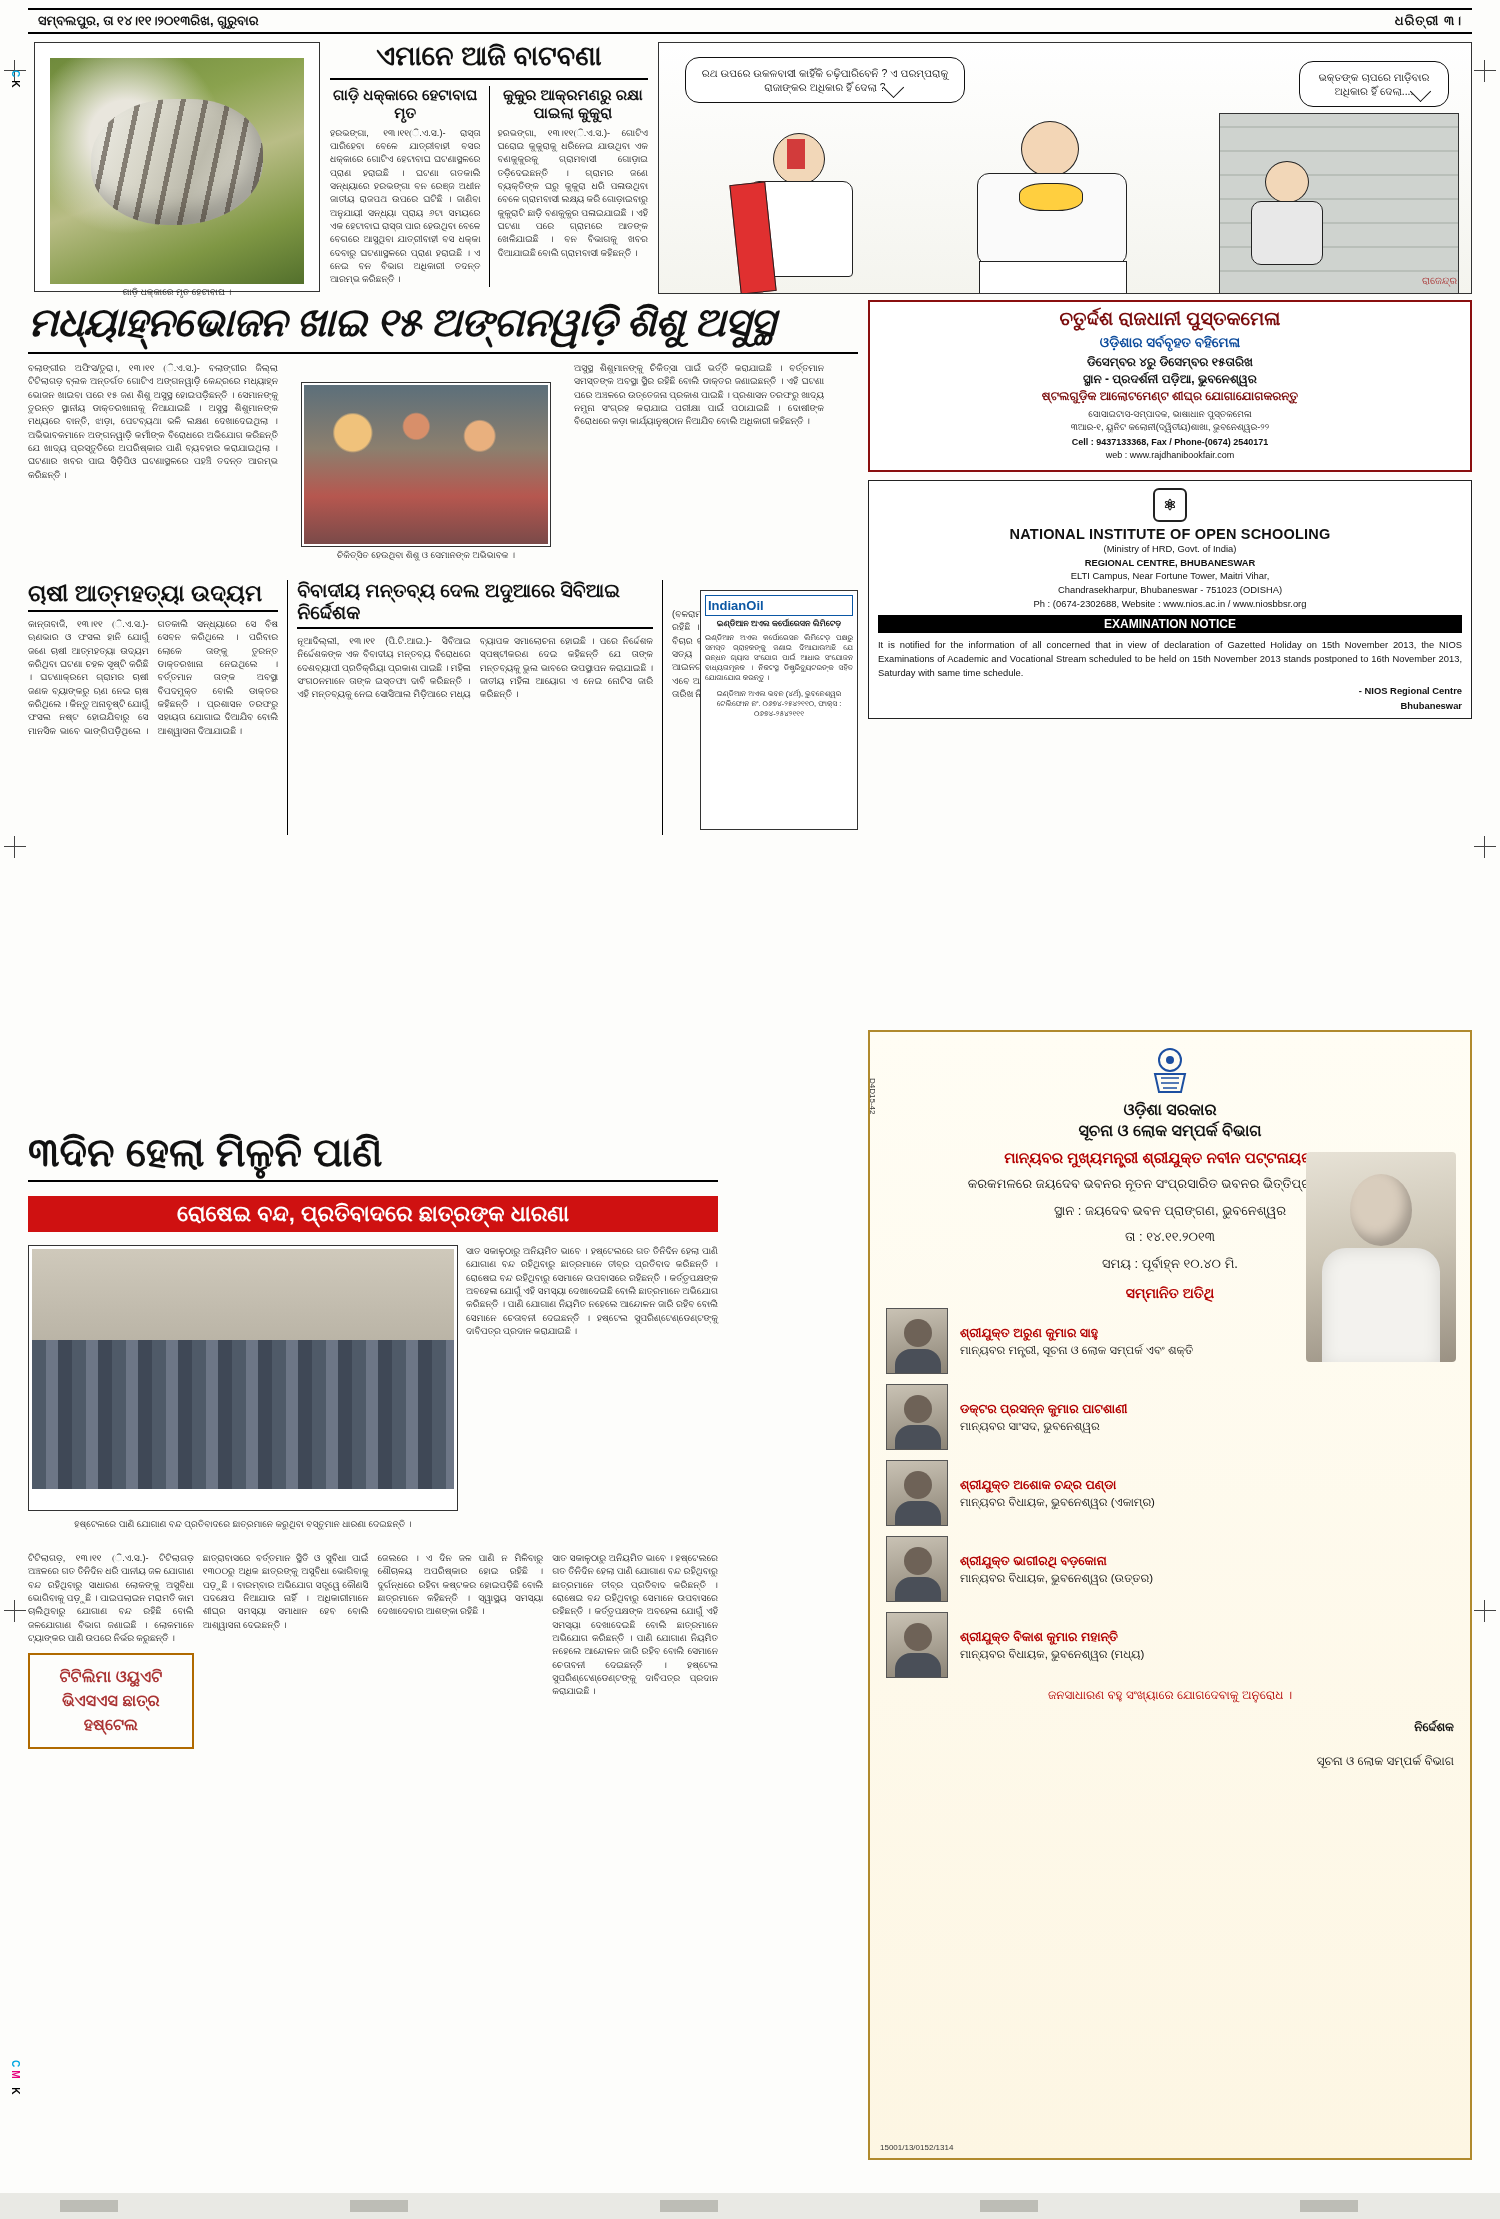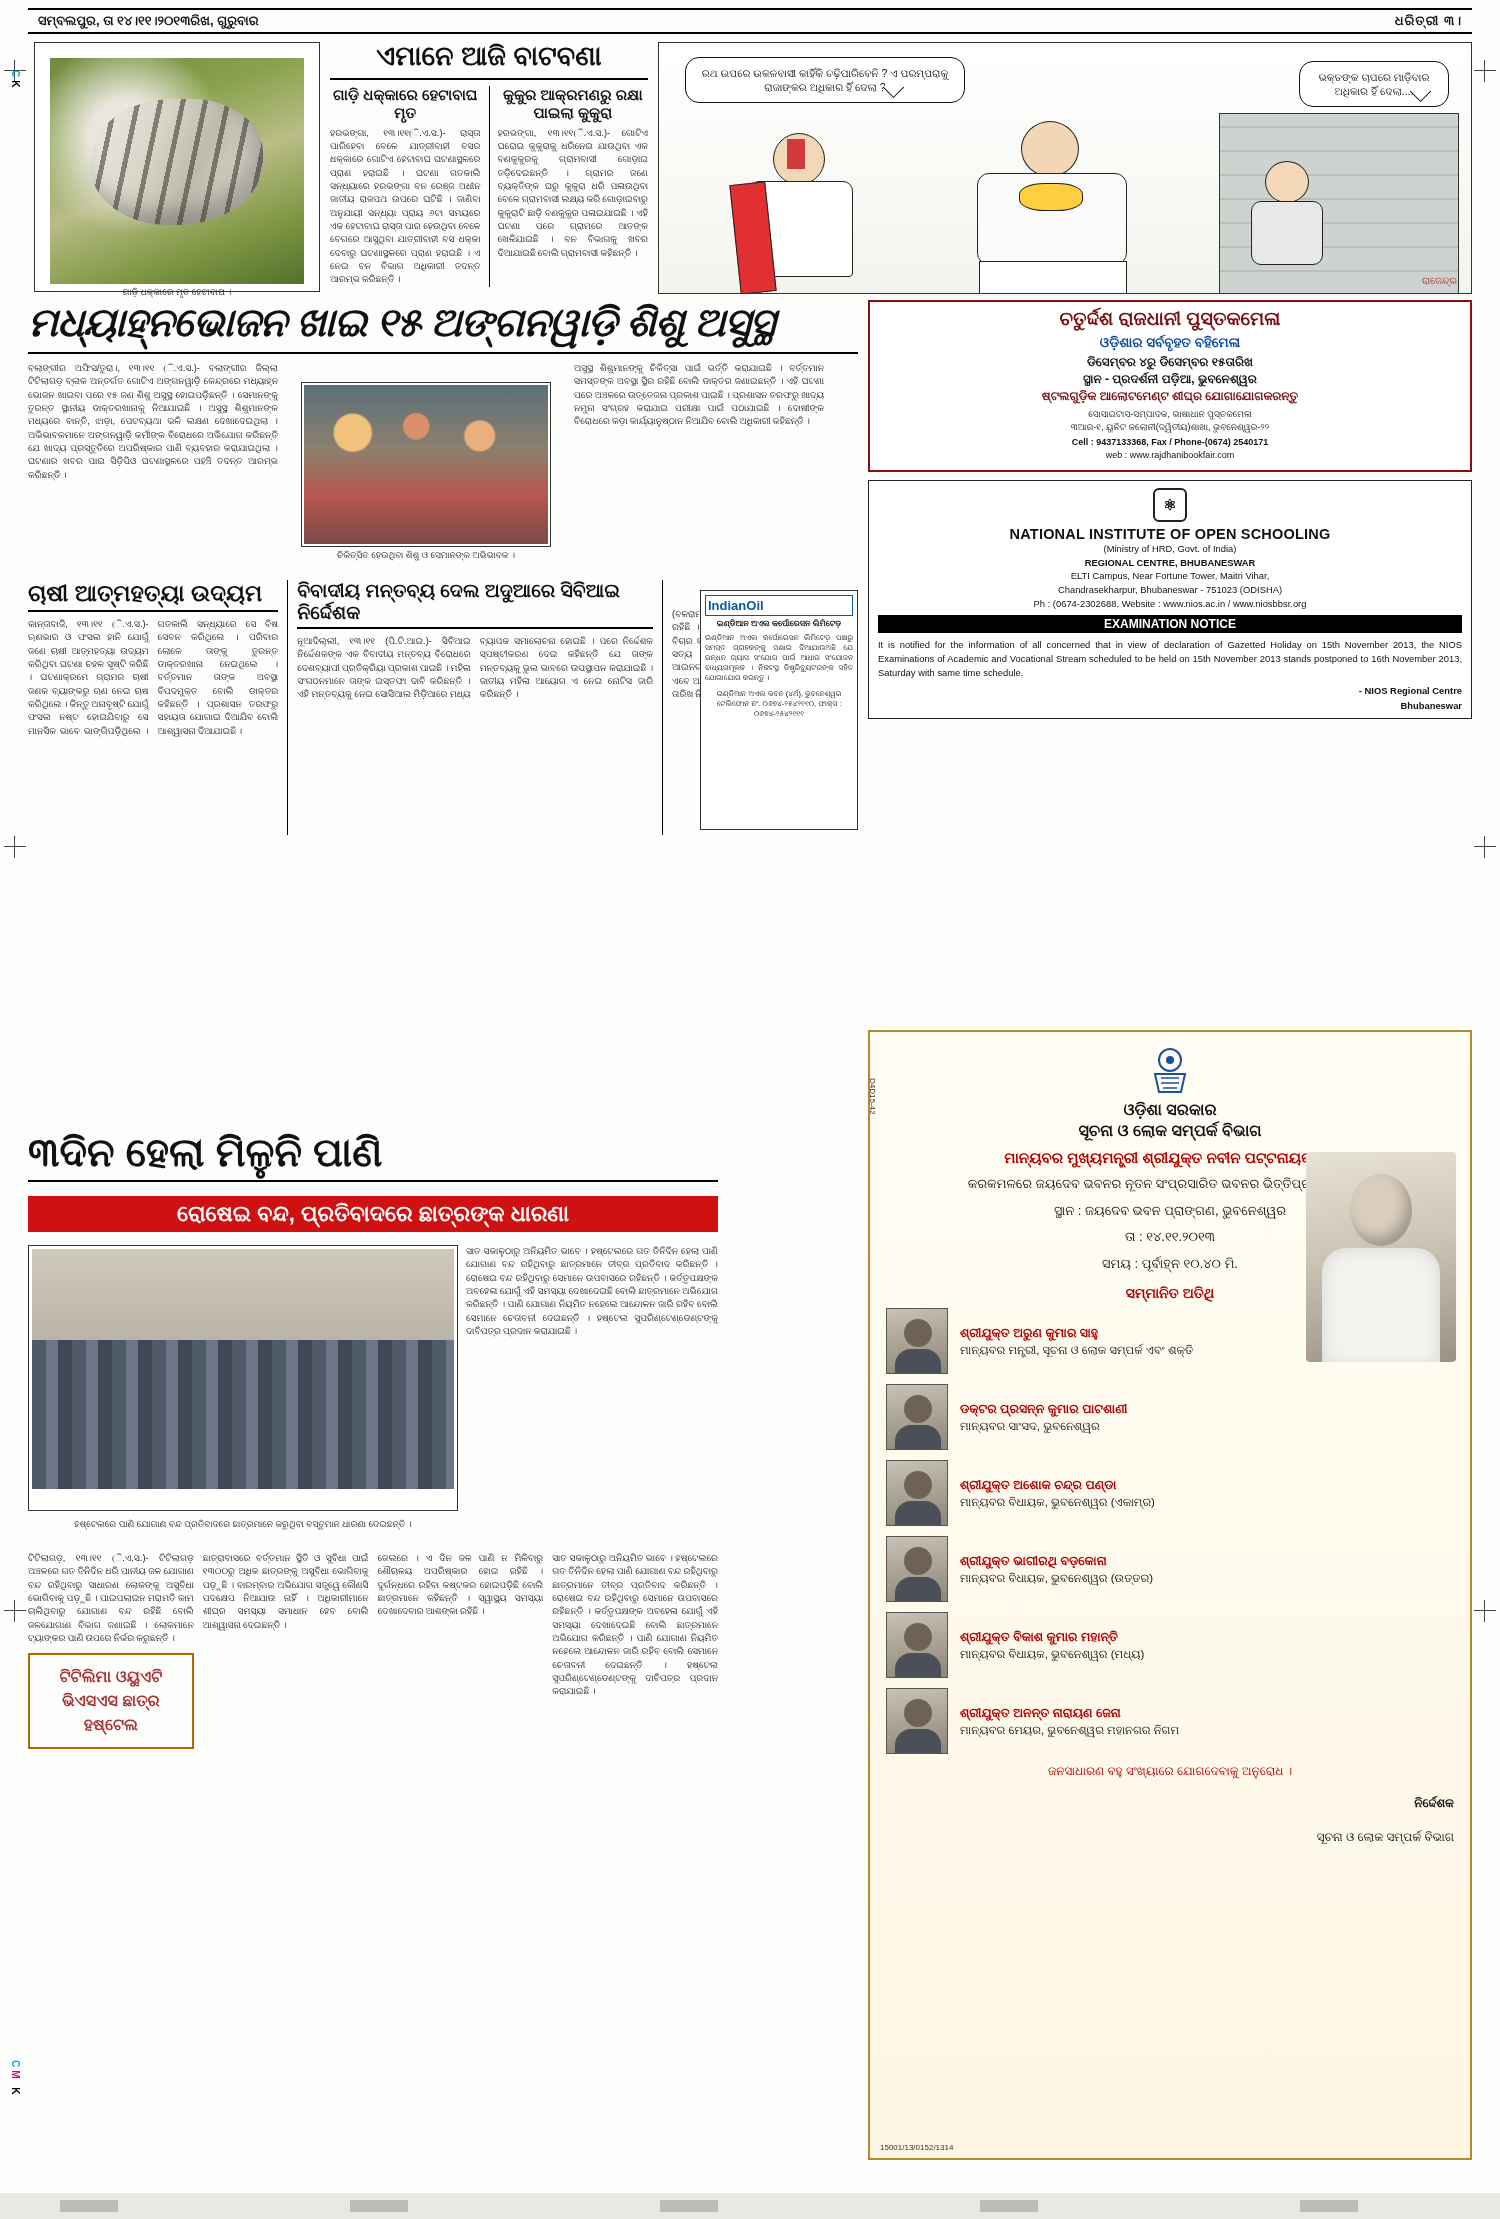--- a/index.html
+++ b/index.html
@@ -422,29 +422,20 @@
     </div>
     <div class="guest">
       <div class="pic">
           <div class="body"></div>
         </div>
       <div class="txt">
         <b>ଶ୍ରୀଯୁକ୍ତ ବିକାଶ କୁମାର ମହାନ୍ତି</b><br>
         <span>ମାନ୍ୟବର ବିଧାୟକ, ଭୁବନେଶ୍ୱର (ମଧ୍ୟ)</span>
       </div>
     </div>
-    <div class="guest">
-      <div class="pic">
-          <div class="body"></div>
-        </div>
-      <div class="txt">
-        <b>ଶ୍ରୀଯୁକ୍ତ ଅନନ୍ତ ନାରାୟଣ ଜେନା</b><br>
-        <span>ମାନ୍ୟବର ମେୟର, ଭୁବନେଶ୍ୱର ମହାନଗର ନିଗମ</span>
-      </div>
-    </div>
 
     <div class="ad-foot">ଜନସାଧାରଣ ବହୁ ସଂଖ୍ୟାରେ ଯୋଗଦେବାକୁ ଅନୁରୋଧ ।</div>
     <div class="ad-sign">ନିର୍ଦ୍ଦେଶକ</div>
     <div class="ad-sign" style="font-weight:normal;">ସୂଚନା ଓ ଲୋକ ସମ୍ପର୍କ ବିଭାଗ</div>
 
     <div class="ad-code">15001/13/0152/1314</div>
     <div class="ad-code2">D4D15-42</div>
   </div>
 
   <div id="bottomStrip">

